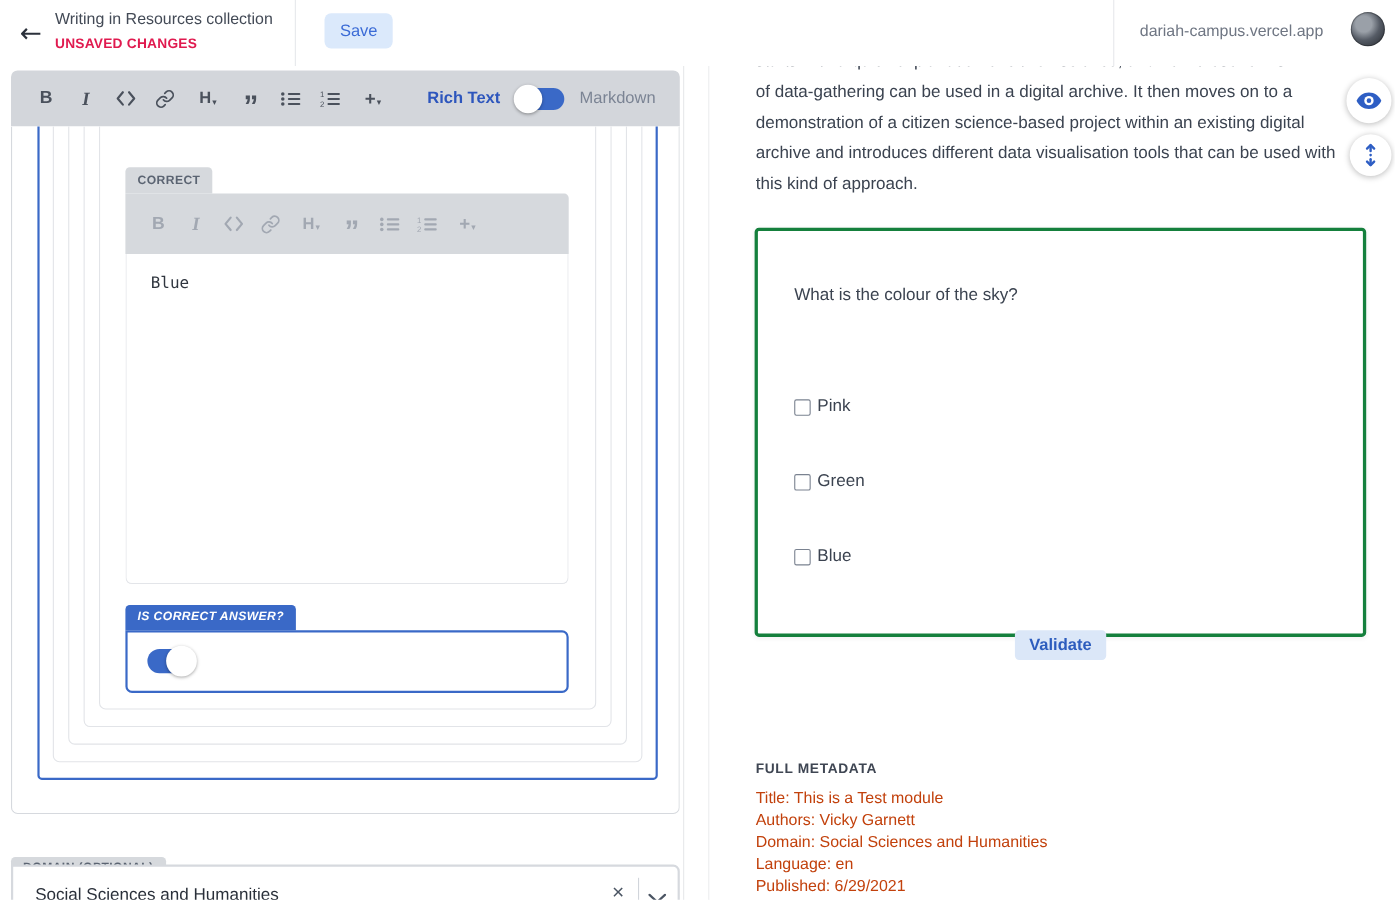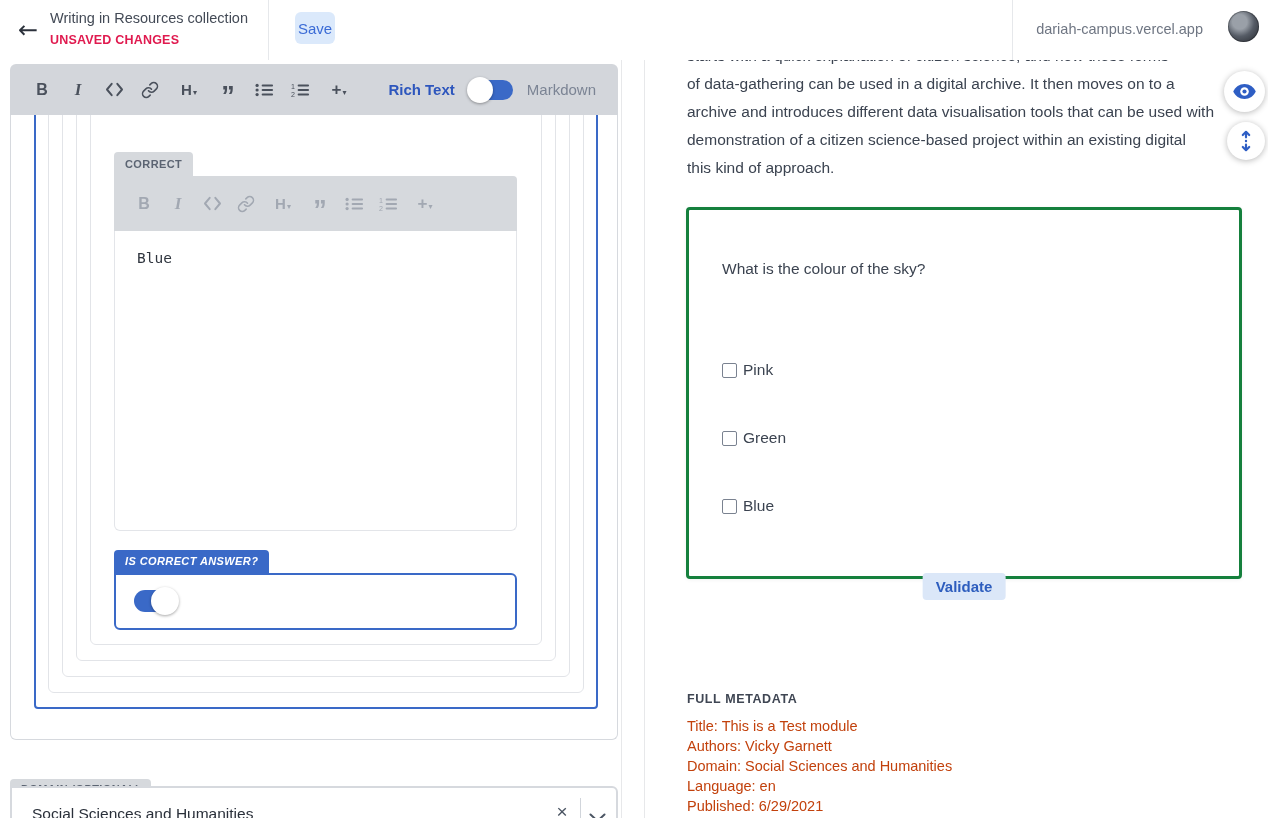--- a/index.html
+++ b/index.html
@@ -7,21 +7,21 @@
               font-family:"Liberation Sans", sans-serif; }
   .glyph { font-family:"DejaVu Sans", sans-serif; }
 
   
   .header { position:absolute; left:0; top:0; width:1268px; height:60px; background:#fff; z-index:30; }
   .back-btn { position:absolute; left:12px; top:14px; width:32px; height:32px; border:none; background:none;
               font-size:24px; color:#2b313b; cursor:pointer; line-height:30px; }
   .title { position:absolute; left:50px; top:10px; font-size:14.5px; color:#434a56; font-weight:500; }
   .status { position:absolute; left:50px; top:33px; font-size:12.5px; font-weight:700; color:#e01a4f; letter-spacing:.2px; }
   .hdiv { position:absolute; top:0; width:1px; height:60px; background:#e6e8eb; }
-  .save-btn { position:absolute; left:295px; top:12px; height:32px; padding:0 3px; background:#dbe9fb;
+  .save-btn { position:absolute; left:295px; top:12px; height:32px; padding:0 14px; background:#dbe9fb;
               border:none; border-radius:6px; color:#3b6bd6; font-size:15px; font-weight:500;
               font-family:"Liberation Sans",sans-serif; cursor:pointer; }
   .site { position:absolute; right:65px; top:21px; font-size:14.5px; color:#6f7683; }
   .avatar { position:absolute; left:1228px; top:11px; width:31px; height:31px; border-radius:50%;
             background:radial-gradient(circle at 38% 35%, #9aa0a8 0 26%, #565c66 52%, #32363d 85%);
             box-shadow:inset 0 0 0 1px rgba(0,0,0,.25); cursor:pointer; }
 
   
   .left-pane { position:absolute; left:0; top:60px; width:630px; height:758px; overflow:hidden; background:#fff; }
   .toolbar { position:absolute; left:10px; top:4px; width:608px; height:51px; background:#d3d6db;
@@ -254,22 +254,22 @@
   </div>
 </div>
 
 <div class="vdiv1"></div>
 <div class="vdiv2"></div>
 
 <div class="preview">
   <div class="para">
     <div>starts with a quick explanation of citizen science, and how these forms</div>
     <div>of data-gathering can be used in a digital archive. It then moves on to a</div>
+    <div>demonstration of a citizen science-based project within an existing digital</div>
     <div>archive and introduces different data visualisation tools that can be used with</div>
-    <div>demonstration of a citizen science-based project within an existing digital</div>
     <div>this kind of approach.</div>
   </div>
 
   <div class="quiz-card">
     <div class="question">What is the colour of the sky?</div>
     <div class="opt-row" style="top:151px">
       <span class="checkbox"></span>
       <span class="opt-label">Pink</span>
     </div>
     <div class="opt-row" style="top:219px">

